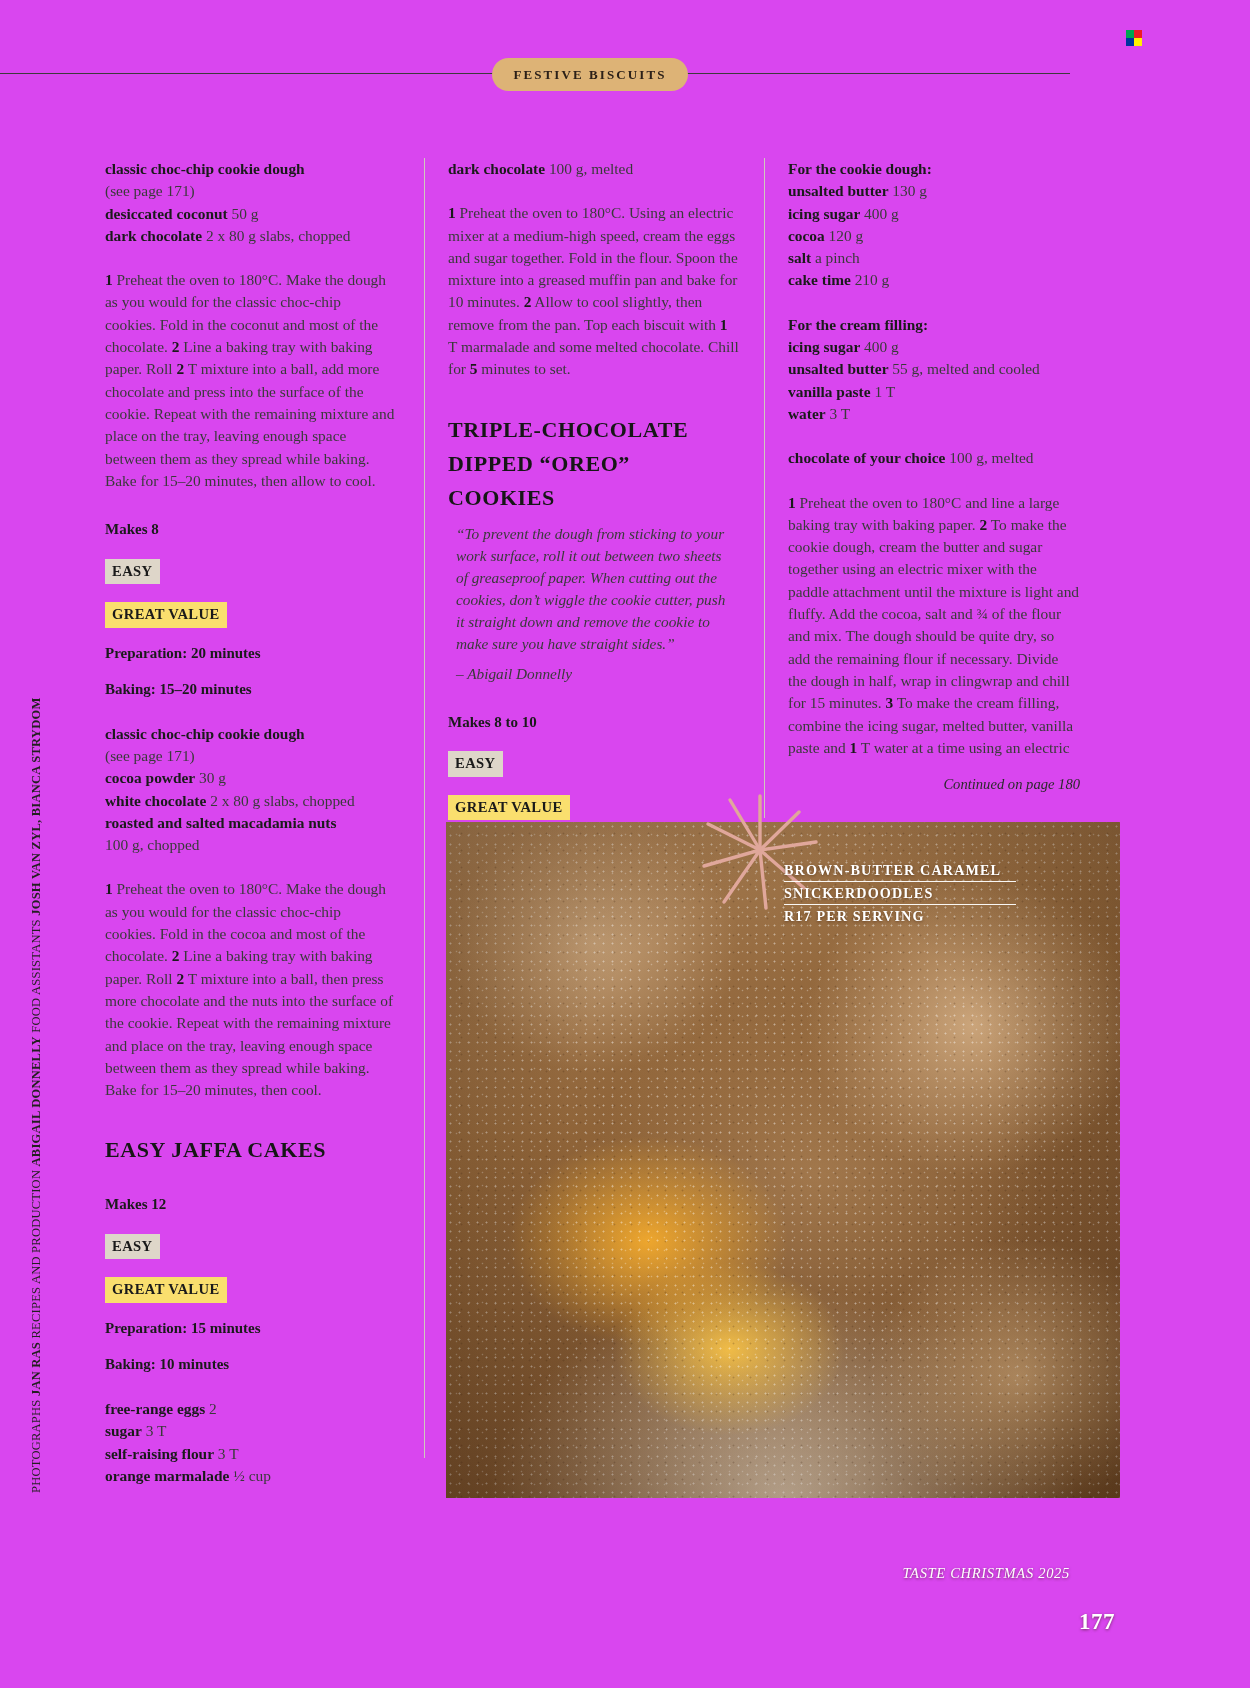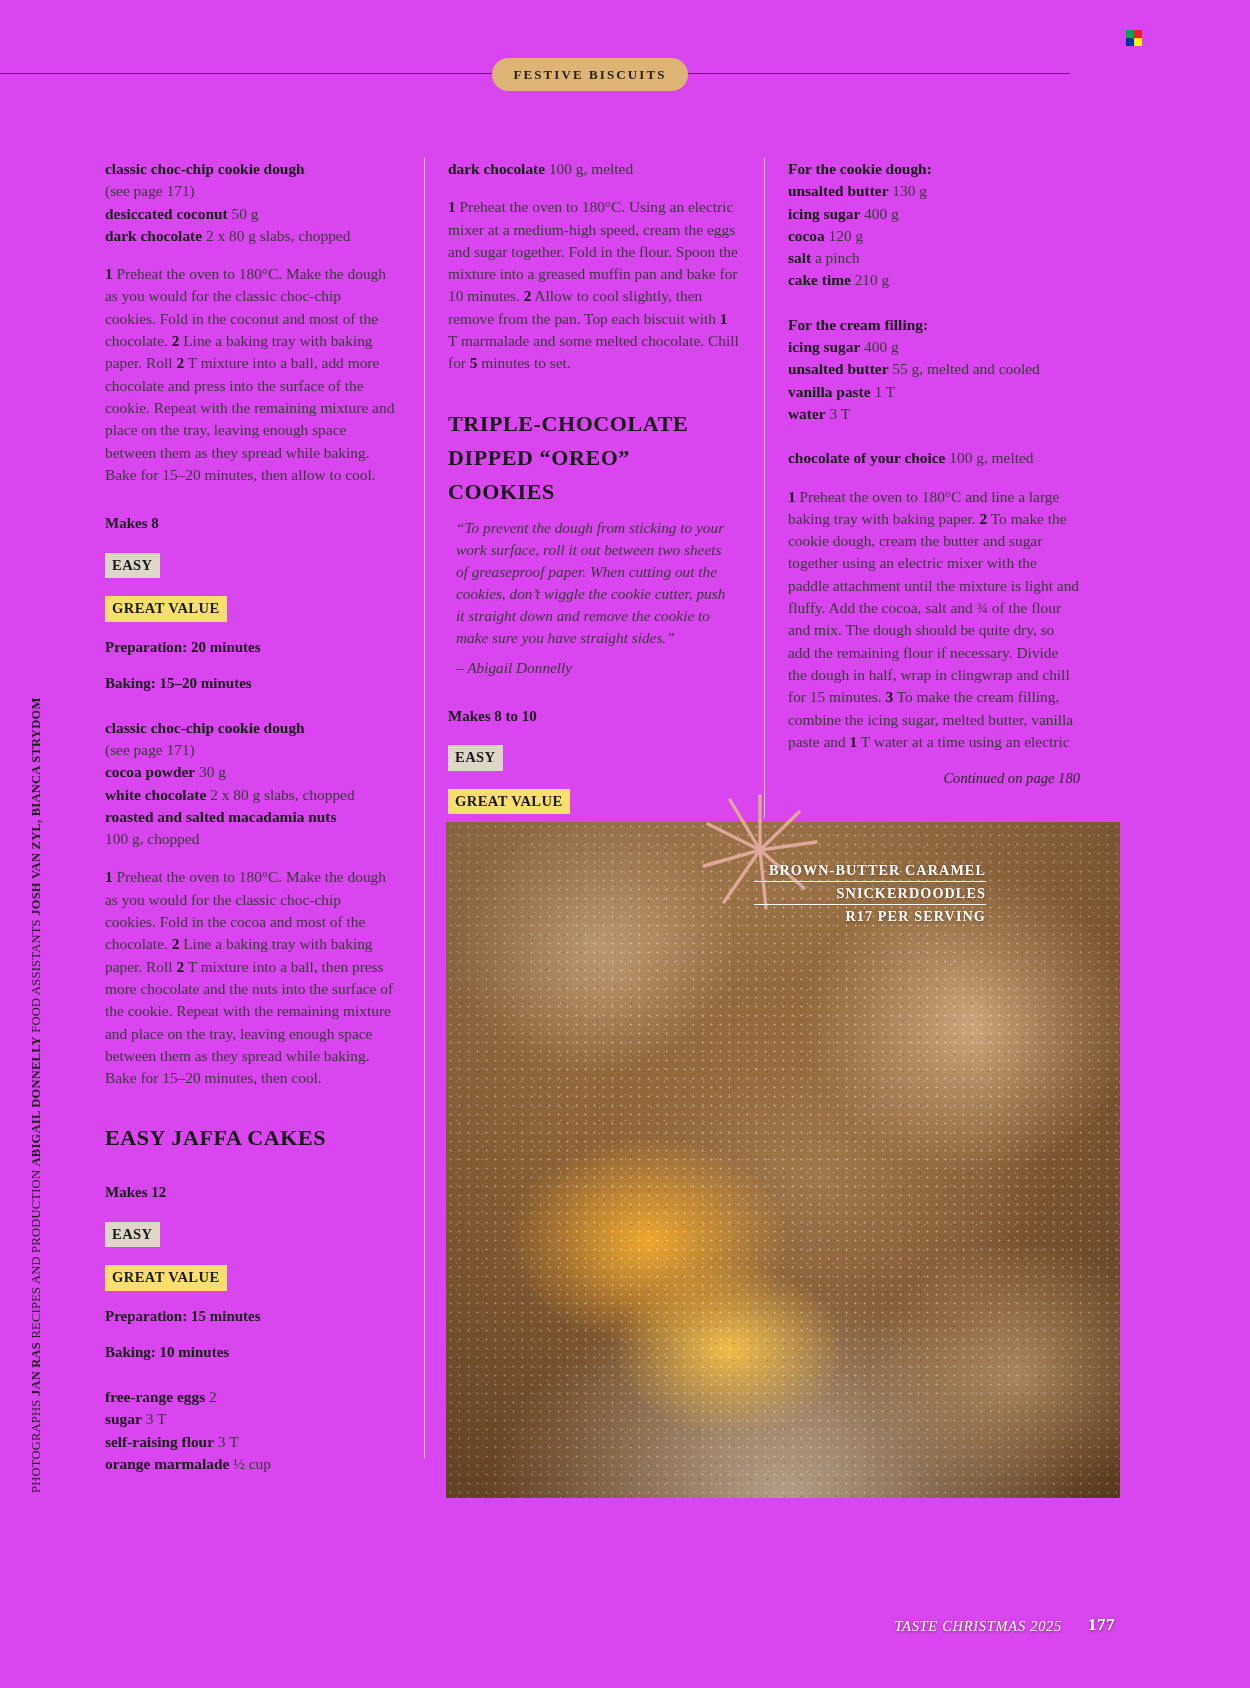--- a/index.html
+++ b/index.html
@@ -92,21 +92,21 @@
     background: #cfcabb;
   }
   .coldiv.d1 { left: 424px; height: 1300px; }
   .coldiv.d2 { left: 764px; height: 660px; }
 
   
   .ing { margin: 0 0 0 0; }
   .ing p { margin: 0; }
   .ing b, .ing strong { color: #1a1a1a; font-weight: bold; }
 
-  .method { margin: 16px 0 0 0; }
+  .method { margin: 22px 0 0 0; }
   .method p { margin: 0; }
   .method b { color: #1a1a1a; font-weight: bold; }
 
   .gap { height: 22px; }
 
   h2.recipe-title {
     font-size: 22px;
     line-height: 34px;
     font-weight: bold;
     letter-spacing: 0.6px;
@@ -195,24 +195,24 @@
     position: absolute;
     left: 700px;
     top: 790px;
     width: 120px;
     height: 120px;
     pointer-events: none;
   }
 
   .caption {
     position: absolute;
-    left: 754px;
+    left: 784px;
     top: 862px;
     width: 232px;
-    text-align: right;
+    text-align: left;
     color: #ffffff;
   }
   .caption .cline {
     font-size: 14.2px;
     font-weight: bold;
     letter-spacing: 1.1px;
     line-height: 17px;
     display: block;
     padding-bottom: 2px;
     border-bottom: 1.5px solid rgba(255,255,255,0.95);
@@ -220,35 +220,36 @@
     text-shadow: 0 1px 3px rgba(60,30,10,0.55);
   }
   .caption .cline.last { border-bottom: none; }
 
   
   .footer {
     position: absolute;
     right: 135px;
     bottom: 53px;
     display: flex;
-    align-items: flex-end;
-    gap: 26px;
+    align-items: flex-start;
+    gap: 9px;
     color: #ffffff;
   }
   .footer .issue {
     font-size: 14.5px;
     font-style: italic;
     letter-spacing: 0.7px;
     text-shadow: 0 1px 3px rgba(50,25,8,0.6);
   }
   .footer .pageno {
-    font-size: 17px;
+    font-size: 23px;
     font-weight: bold;
     letter-spacing: 0.5px;
     text-shadow: 0 1px 3px rgba(50,25,8,0.6);
+    margin-top: 44px;
   }
 </style>
 </head>
 <body>
 
 <div class="page">
 
   <div class="regmark">
     <i style="background:#00a651"></i>
     <i style="background:#ed1c24"></i>

